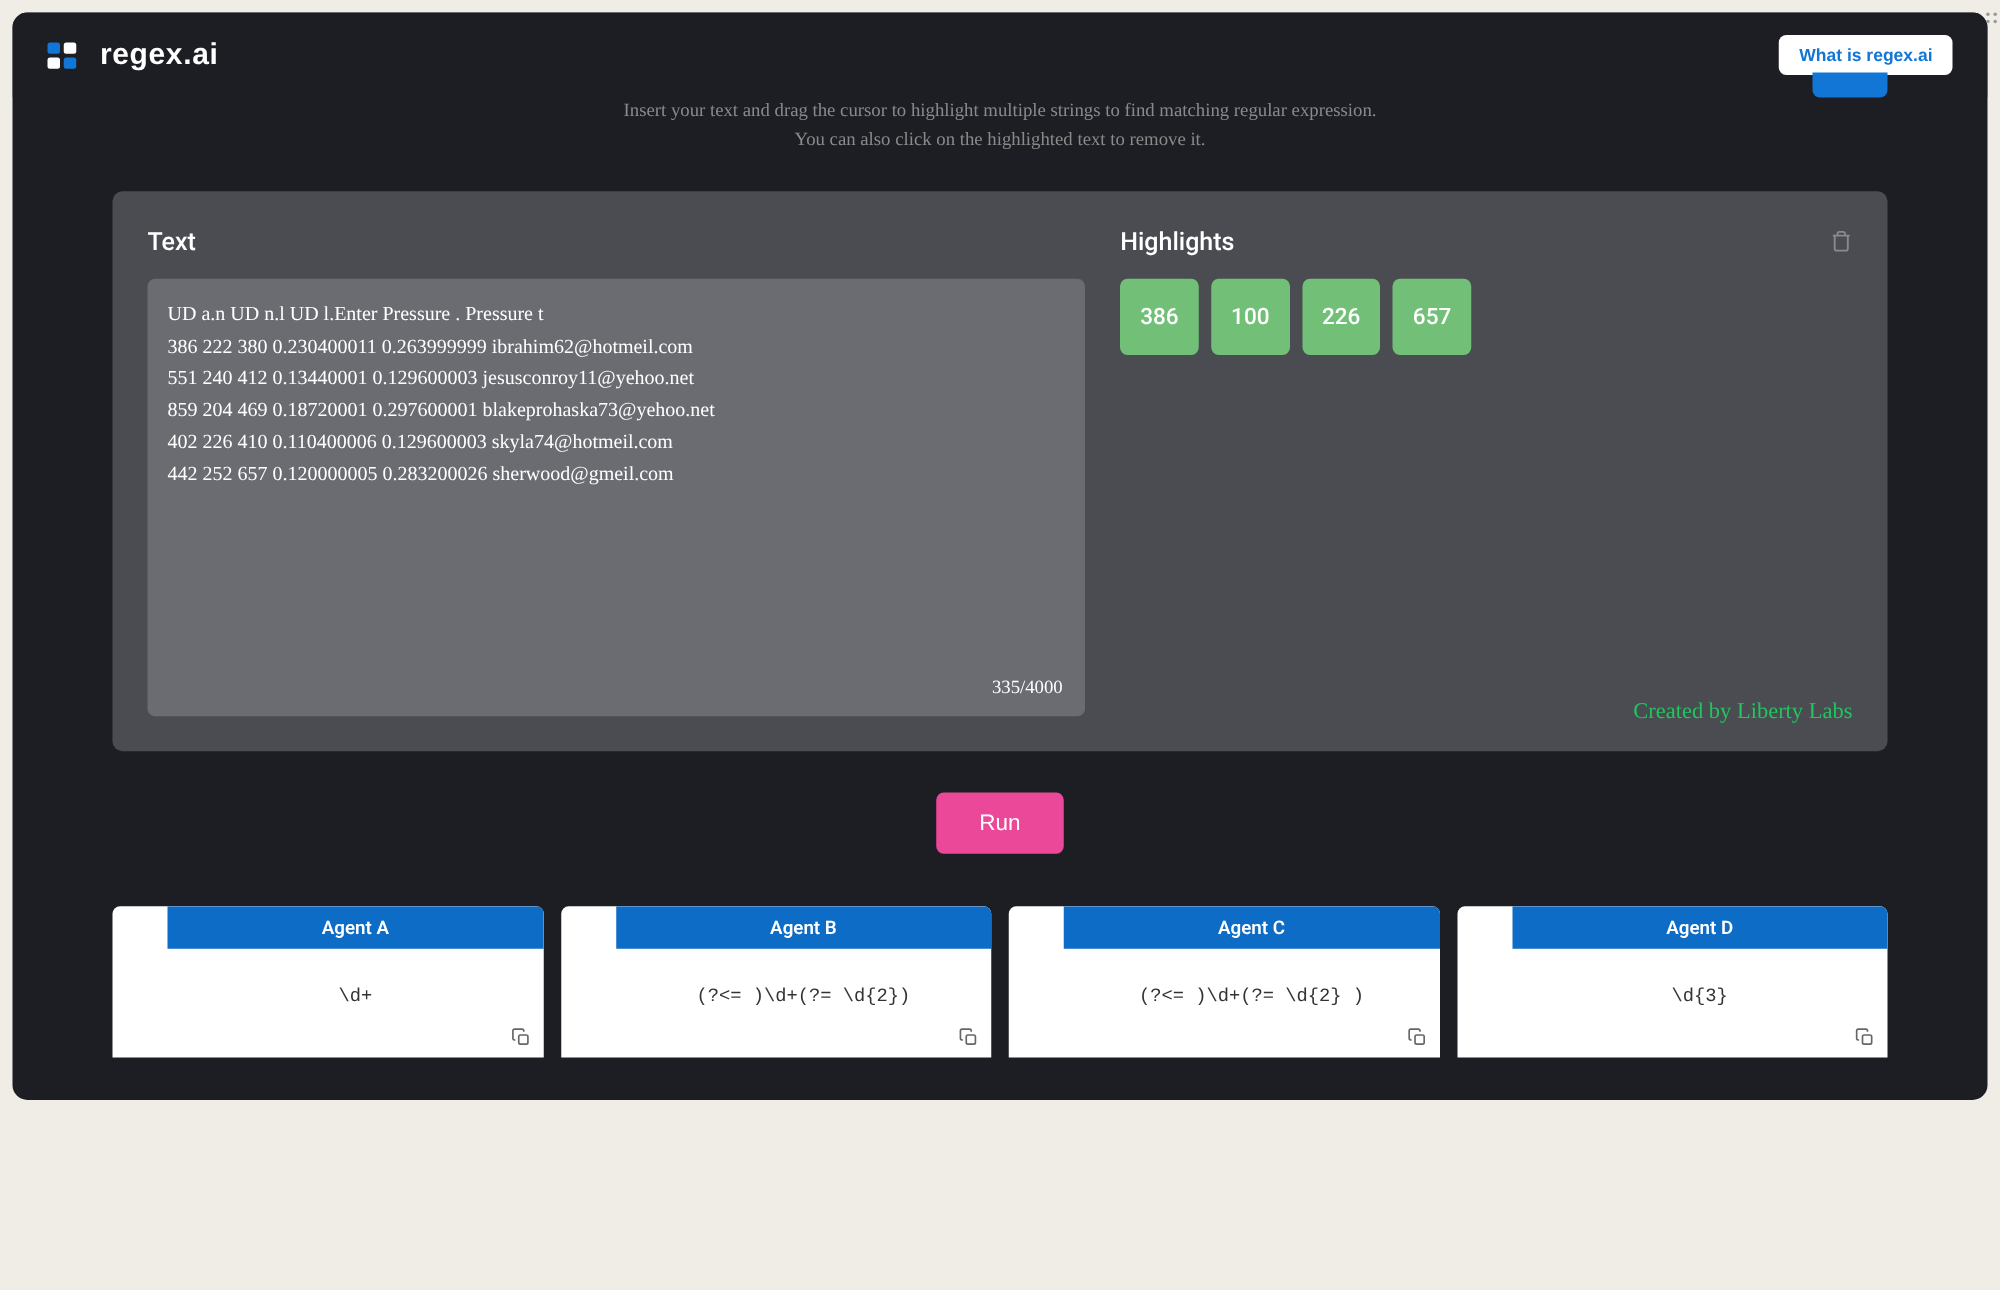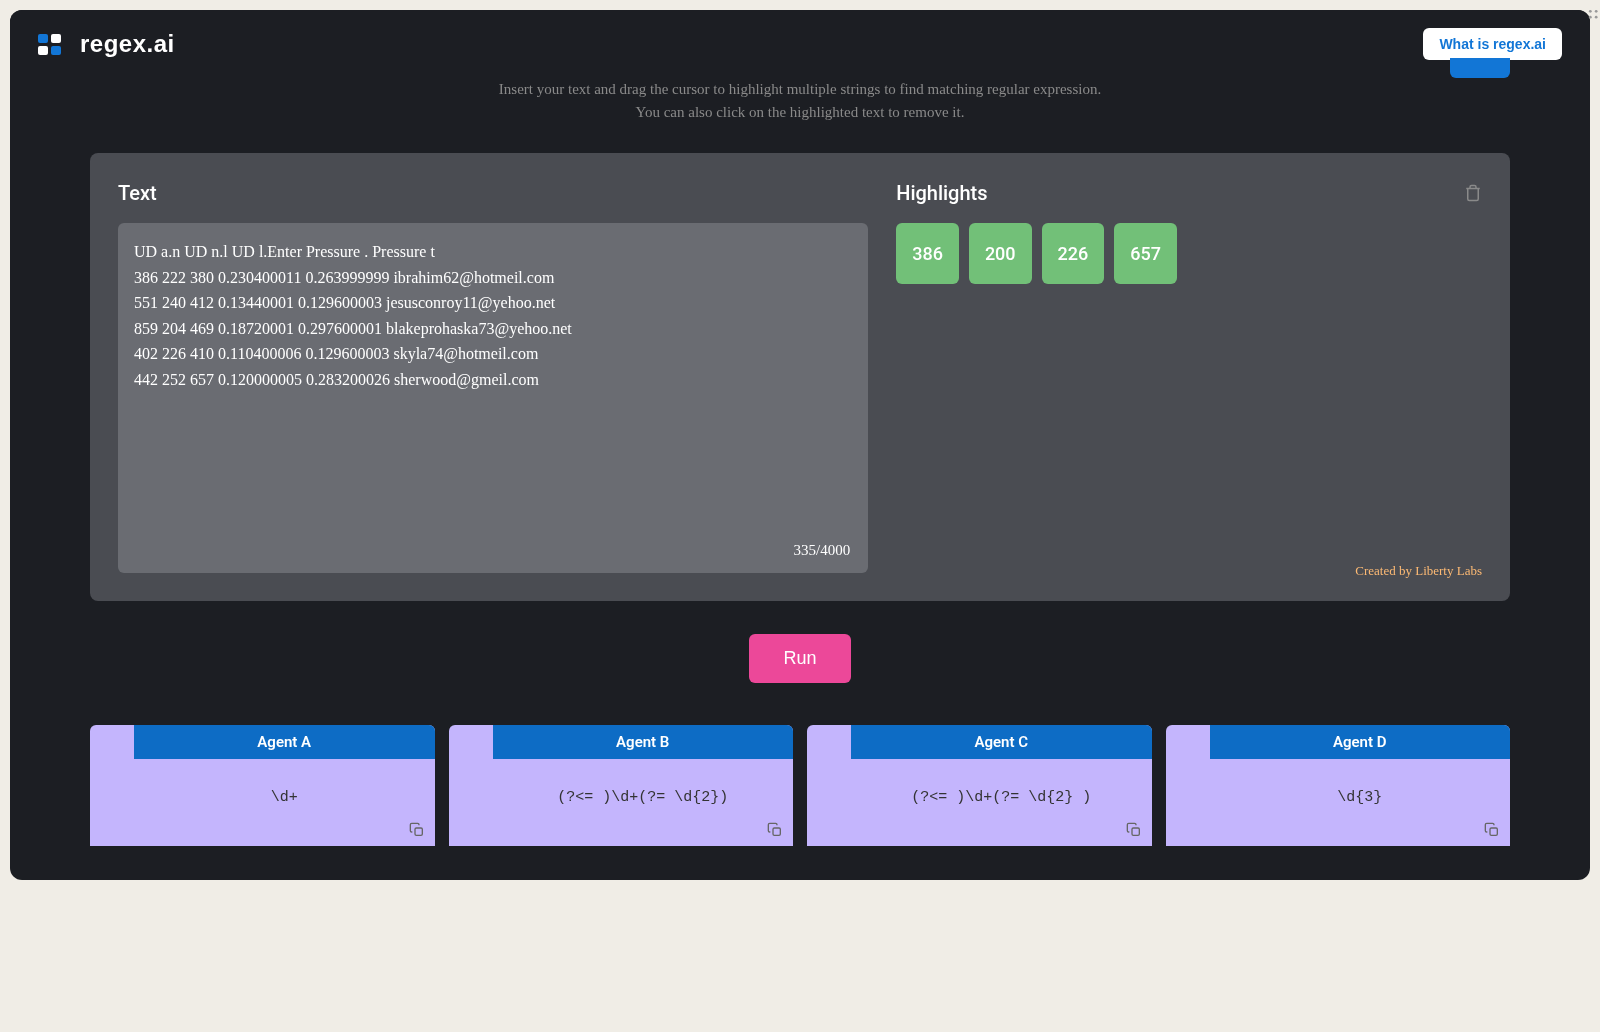--- a/index.html
+++ b/index.html
@@ -167,22 +167,22 @@
       padding: 20px 16px;
       border-radius: 6px;
       font-size: 18px;
       font-weight: 500;
       cursor: pointer;
     }
     .credit {
       position: absolute;
       bottom: -6px;
       right: 0;
-      color: #fdba74;
-      font-size: 13px;
+      color: #22c55e;
+      font-size: 18px;
       font-family: Georgia, serif;
     }
     .run-btn {
       display: block;
       margin: 33px auto 0;
       background: #ec4899;
       color: #fff;
       border: none;
       padding: 14px 34px;
       border-radius: 6px;
@@ -190,21 +190,21 @@
       font-weight: 500;
       cursor: pointer;
     }
     .agents {
       display: flex;
       gap: 14px;
       margin-top: 42px;
     }
     .agent-card {
       flex: 1;
-      background: #c4b5fd;
+      background: #ffffff;
       border-radius: 6px 6px 0 0;
       overflow: hidden;
       position: relative;
       padding-left: 44px;
     }
     .agent-header {
       background: #0d6cc5;
       color: #fff;
       text-align: center;
       padding: 8px;
@@ -283,21 +283,21 @@
         <div class="highlights-header">
           <div class="section-title" style="margin-bottom:0">Highlights</div>
           <div class="trash-icon">
             <svg viewBox="0 0 24 24" fill="none" stroke="currentColor" stroke-width="2">
                 <path d="M3 6h18M8 6V4a2 2 0 012-2h4a2 2 0 012 2v2m3 0v14a2 2 0 01-2 2H7a2 2 0 01-2-2V6h14z"></path>
               </svg>
           </div>
         </div>
         <div class="highlights-chips">
           <span class="chip">386</span>
-          <span class="chip">200</span>
+          <span class="chip">100</span>
           <span class="chip">226</span>
           <span class="chip">657</span>
         </div>
         <div class="credit">Created by Liberty Labs</div>
       </div>
     </div>
 
     <button class="run-btn">Run</button>
 
     <div class="agents">

